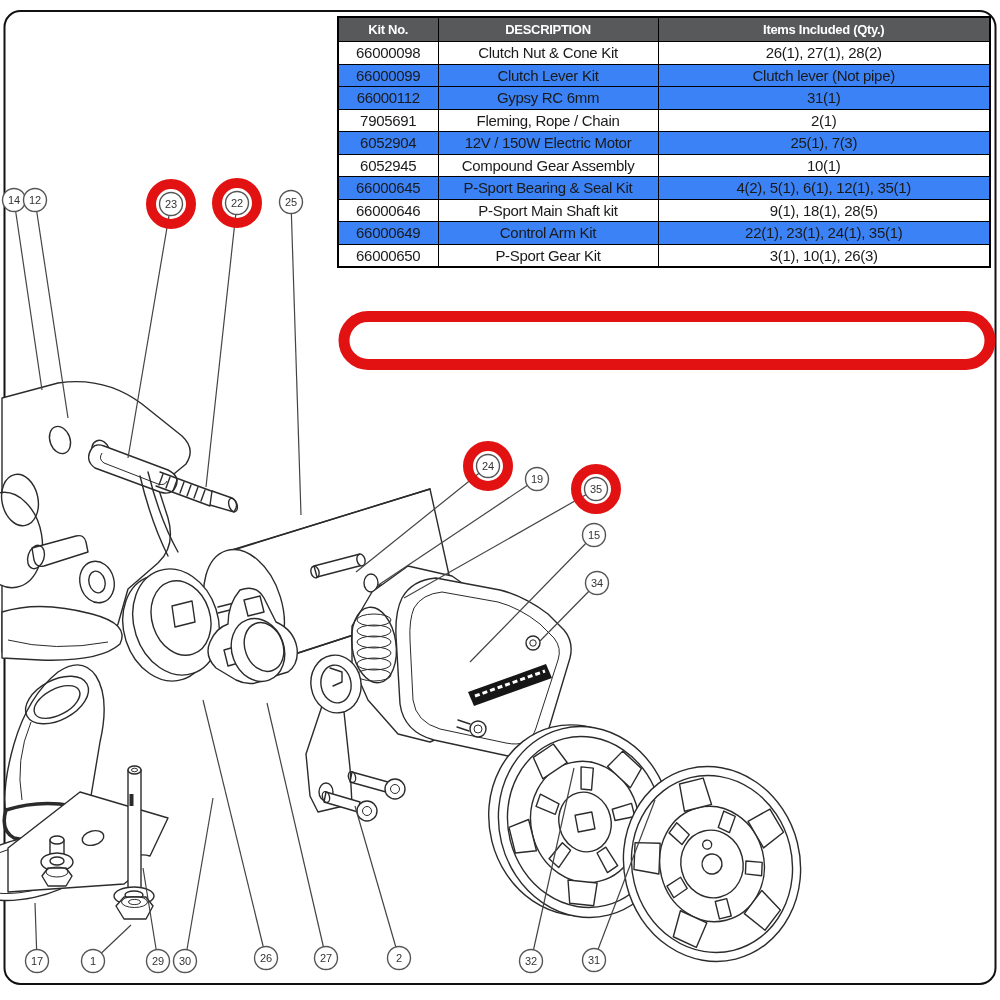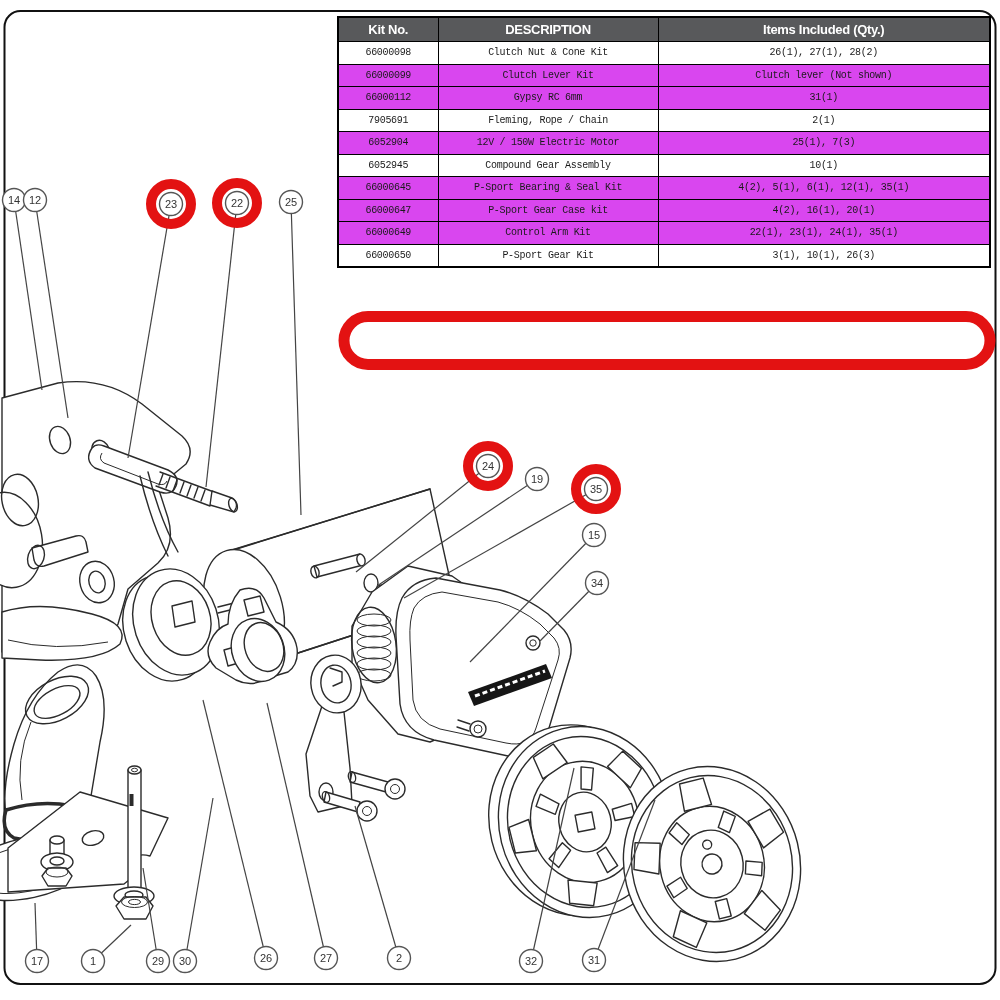--- a/index.html
+++ b/index.html
@@ -7,23 +7,23 @@
         font-family:"Liberation Sans",sans-serif;color:#1a1a1a;padding-left:28px;}
   svg{position:absolute;left:0;top:0;}
   #art{z-index:1;}
   #overlay{z-index:3;pointer-events:none;}
   
   #kit-table{position:absolute;left:337px;top:16px;width:652px;z-index:2;
              border-collapse:collapse;table-layout:fixed;}
   #kit-table th,#kit-table td{border:1px solid #000;text-align:center;vertical-align:middle;
              padding:0 3px;overflow:hidden;white-space:nowrap;letter-spacing:-0.3px;}
   #kit-table th{background:#58595b;color:#fff;font-size:13px;font-weight:bold;height:23px;}
-  #kit-table td{font-size:10px;height:21.5px;font-family:Liberation Mono, monospace;}
+  #kit-table td{font-size:15px;height:21.5px;}
   #kit-table{border:2px solid #000;}
-  tr.shade td{background:#d946ef;}
+  tr.shade td{background:#3b82f6;}
   col.c-kit{width:100px;} col.c-desc{width:220px;} col.c-items{width:332px;}
   .ln{stroke:#2b2b2b;stroke-width:1.4;fill:none;stroke-linejoin:round;stroke-linecap:round;}
   .fw{stroke:#2b2b2b;stroke-width:1.4;fill:#fff;stroke-linejoin:round;}
   .thin{stroke:#2b2b2b;stroke-width:1;fill:none;}
 </style>
 </head>
 <body>
 
 <div id="page">
 
@@ -232,21 +232,21 @@
       </thead>
     <tbody id="tbl-body">
         <tr>
           <td>66000098</td>
           <td>Clutch Nut &amp; Cone Kit</td>
           <td>26(1), 27(1), 28(2)</td>
         </tr>
         <tr class="shade">
           <td>66000099</td>
           <td>Clutch Lever Kit</td>
-          <td>Clutch lever (Not shown)</td>
+          <td>Clutch lever (Not pipe)</td>
         </tr>
         <tr class="shade">
           <td>66000112</td>
           <td>Gypsy RC 6mm</td>
           <td>31(1)</td>
         </tr>
         <tr>
           <td>7905691</td>
           <td>Fleming, Rope / Chain</td>
           <td>2(1)</td>
@@ -259,24 +259,24 @@
         <tr>
           <td>6052945</td>
           <td>Compound Gear Assembly</td>
           <td>10(1)</td>
         </tr>
         <tr class="shade">
           <td>66000645</td>
           <td>P-Sport Bearing &amp; Seal Kit</td>
           <td>4(2), 5(1), 6(1), 12(1), 35(1)</td>
         </tr>
-        <tr class="shade">
-          <td>66000647</td>
-          <td>P-Sport Gear Case kit</td>
-          <td>4(2), 16(1), 20(1)</td>
+        <tr>
+          <td>66000646</td>
+          <td>P-Sport Main Shaft kit</td>
+          <td>9(1), 18(1), 28(5)</td>
         </tr>
         <tr class="shade">
           <td>66000649</td>
           <td>Control Arm Kit</td>
           <td>22(1), 23(1), 24(1), 35(1)</td>
         </tr>
         <tr>
           <td>66000650</td>
           <td>P-Sport Gear Kit</td>
           <td>3(1), 10(1), 26(3)</td>

